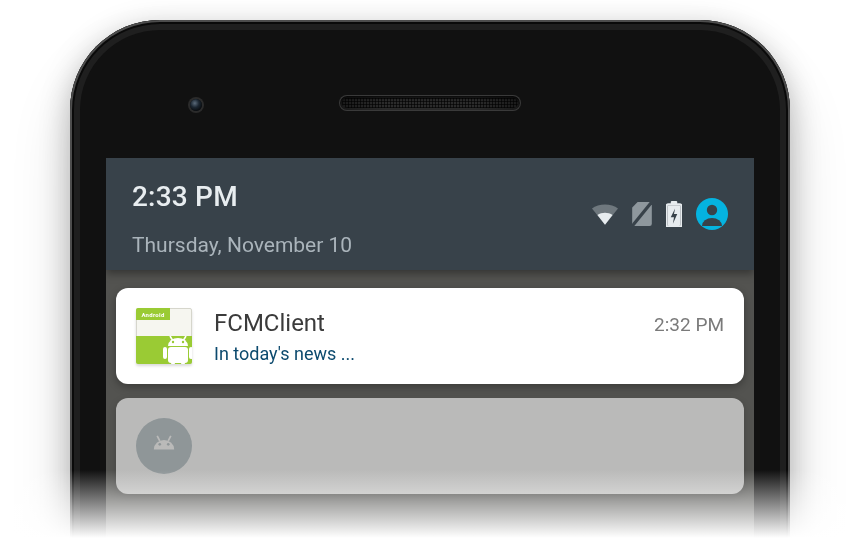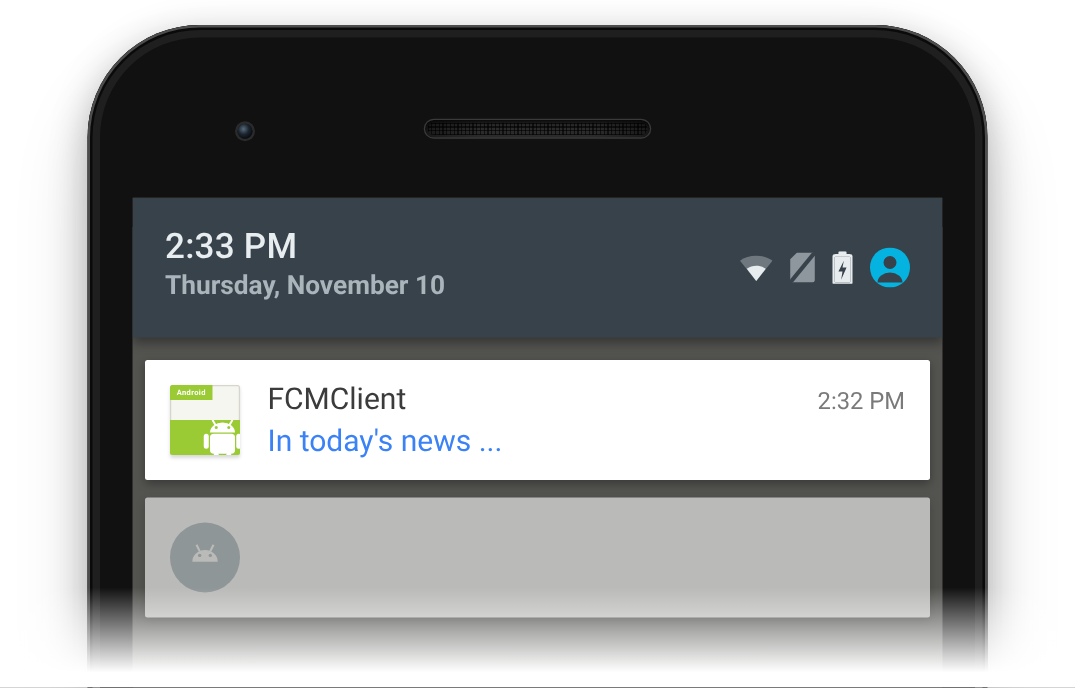--- a/index.html
+++ b/index.html
@@ -111,44 +111,44 @@
   }
   .qs-left { display:flex; flex-direction:column; }
   .qs-time {
     font-size: 28px;
     font-weight: 500;
     color: #e8edf0;
     letter-spacing: 0.2px;
   }
   .qs-date {
     font-size: 21px;
-    font-weight: 700;
+    font-weight: 400;
     color: #aab4bb;
-    margin-top: 4px;
+    margin-top: 20px;
   }
   .qs-icons {
     display:flex;
     align-items:center;
     gap: 14px;
     margin-top: 18px;
   }
   .qs-icons svg { display:block; }
 
   
   .notif-list {
     position: absolute;
     left: 10px; right: 10px;
     top: 130px;
     display: flex;
     flex-direction: column;
     gap: 14px;
   }
   .notif {
     background: #fff;
-    border-radius: 2px;
+    border-radius: 12px;
     box-shadow: 0 3px 8px rgba(0,0,0,0.30);
     display: flex;
     align-items: center;
     padding: 16px 20px;
     min-height: 96px;
   }
   .notif .icon-slot {
     width: 56px; height: 56px;
     flex: 0 0 56px;
     margin-right: 22px;
@@ -168,22 +168,22 @@
     font-size: 24px;
     color: #3b3b3b;
     font-weight: 400;
   }
   .notif .time {
     font-size: 19px;
     color: #7a7a7a;
     white-space: nowrap;
   }
   .notif .text {
-    font-size: 24px;
-    color: #3b82f6;
+    font-size: 18px;
+    color: #0c4a6e;
     margin-top: 6px;
   }
   .notif .subtext {
     font-size: 19px;
     color: #9a9a9a;
     margin-top: 4px;
   }
   .notif.dim { opacity: 0.6; }
 
   

